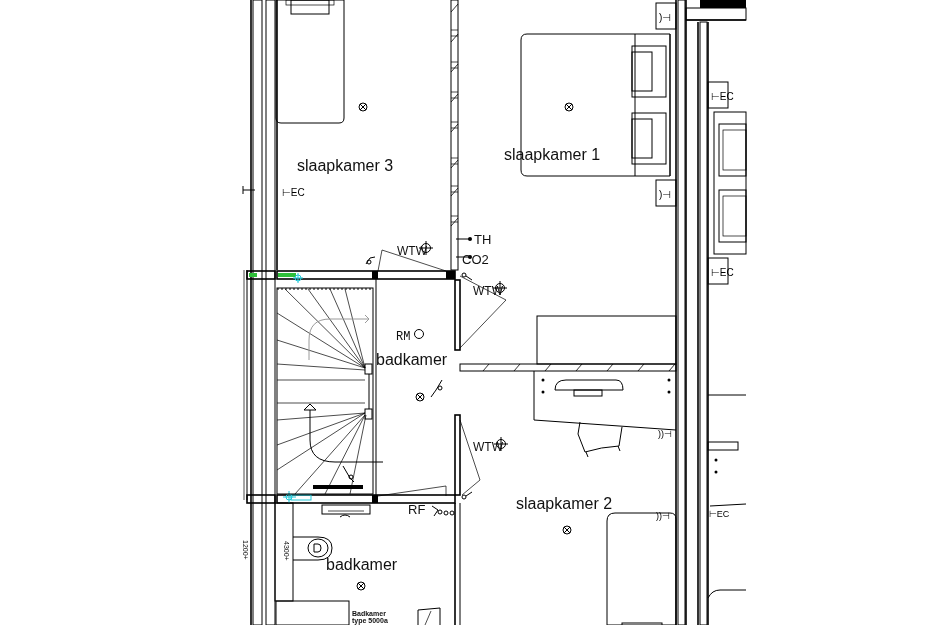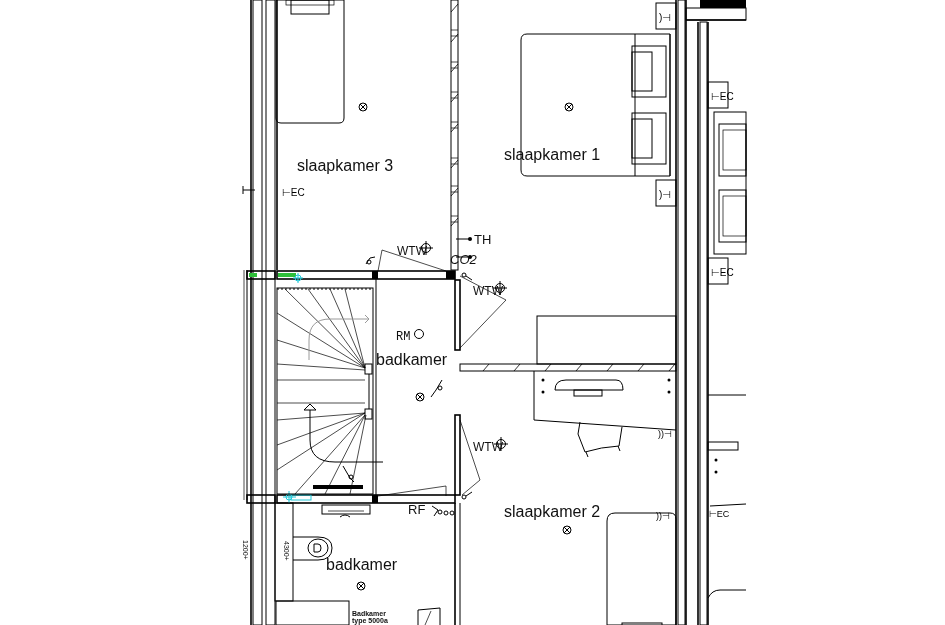--- a/index.html
+++ b/index.html
@@ -320,25 +320,25 @@
     <path d="M314 544 L318 544 Q321 544 321 548 Q321 552 318 552 L314 552 Z" class="thin"></path>
     <rect x="276" y="601" width="73" height="24" class="thin"></rect>
     <path d="M418 625 L418 610 L440 608 L440 625" class="thin"></path>
     <path d="M425 625 L431 611" class="hair"></path>
   </g>
 </svg>
 
 <div class="lbl room" style="left:297px; top:157px;">slaapkamer 3</div>
 <div class="lbl room" style="left:504px; top:146px;">slaapkamer 1</div>
 <div class="lbl room" style="left:376px; top:351px;">badkamer</div>
-<div class="lbl room" style="left:504px; top:495px;margin-top:8px;">slaapkamer 2</div>
+<div class="lbl room" style="left:516px; top:495px;">slaapkamer 2</div>
 <div class="lbl room" style="left:326px; top:556px;">badkamer</div>
 
 <div class="lbl tag" style="left:474px; top:232px;text-align:right;">TH</div>
-<div class="lbl tag" style="left:450px; top:252px;font-style:italic;">CO2</div>
+<div class="lbl tag" style="left:462px; top:252px;">CO2</div>
 <div class="lbl tag" style="left:408px; top:502px;">RF</div>
 <div class="lbl small" style="left:396px; top:330px;font-family:Liberation Mono, monospace;">RM</div>
 <div class="lbl small" style="left:397px; top:244px;">WTW</div>
 <div class="lbl small" style="left:473px; top:284px;">WTW</div>
 <div class="lbl small" style="left:473px; top:440px;">WTW</div>
 
 <div class="lbl vert" style="left:290px; top:541px;">4300+</div>
 <div class="lbl vert" style="left:249px; top:540px;">1200+</div>
 
 <div class="lbl tiny" style="left:352px; top:610px;">Badkamer</div>

